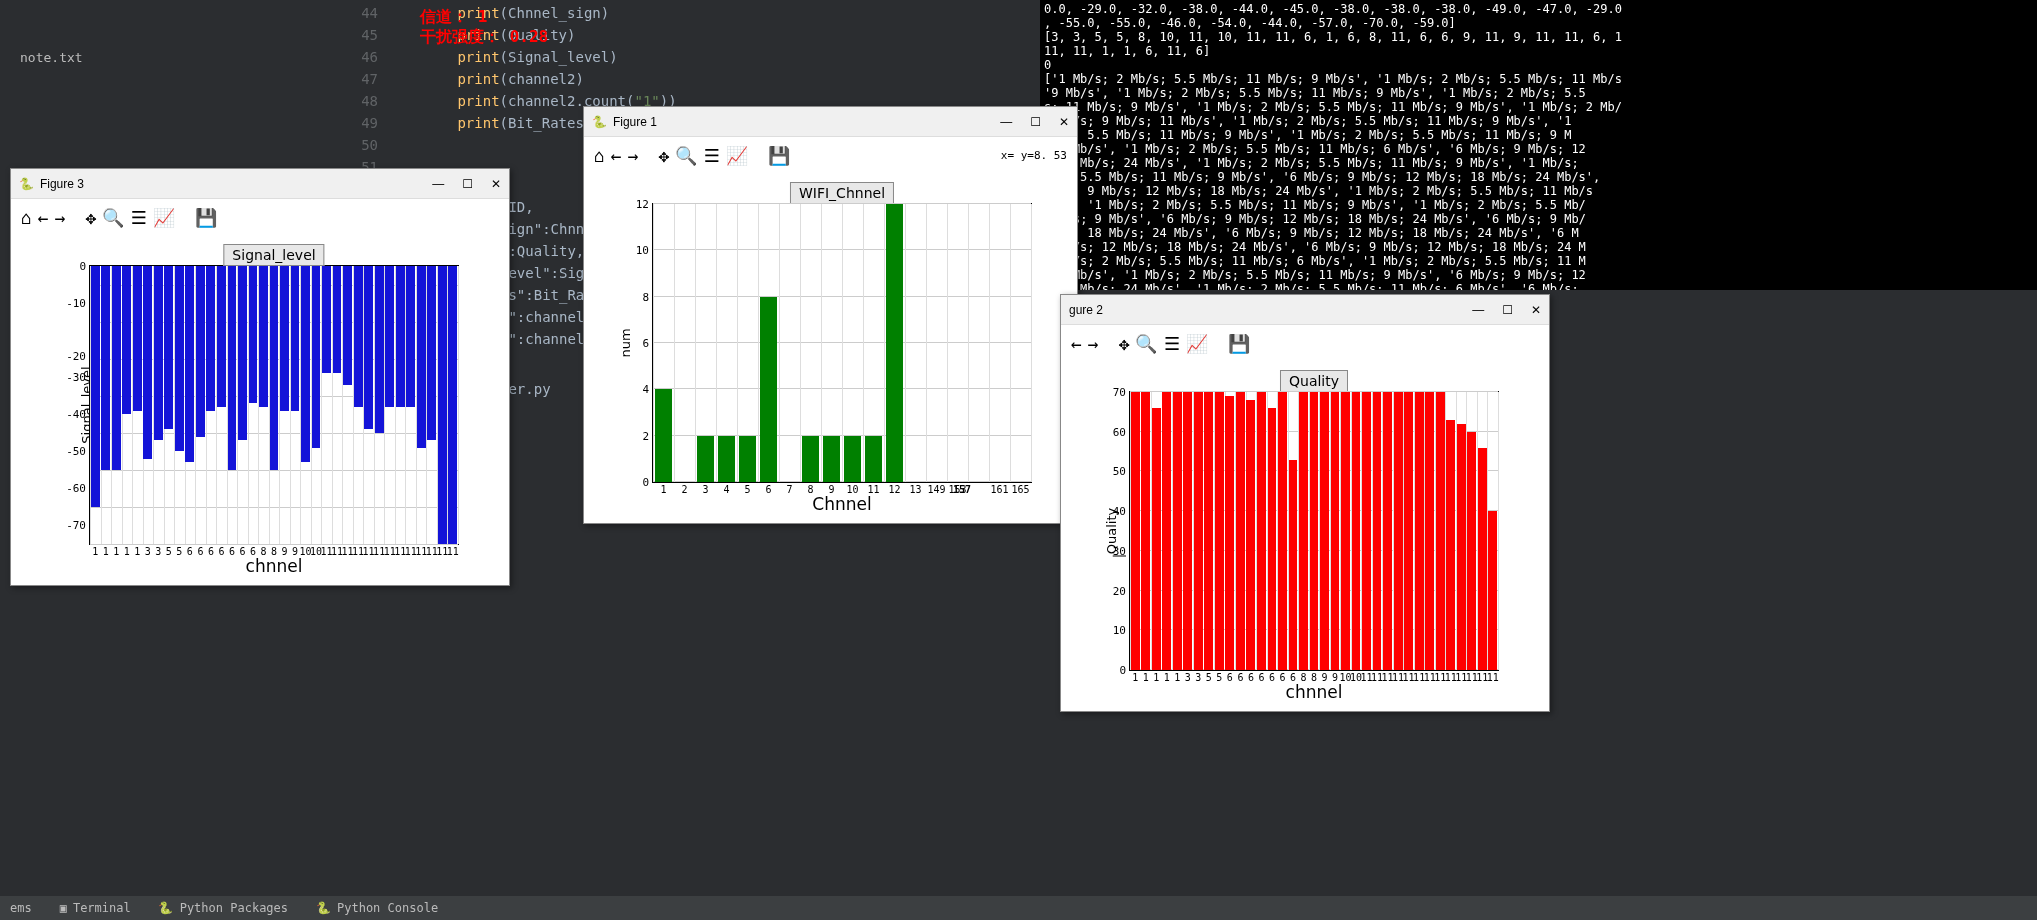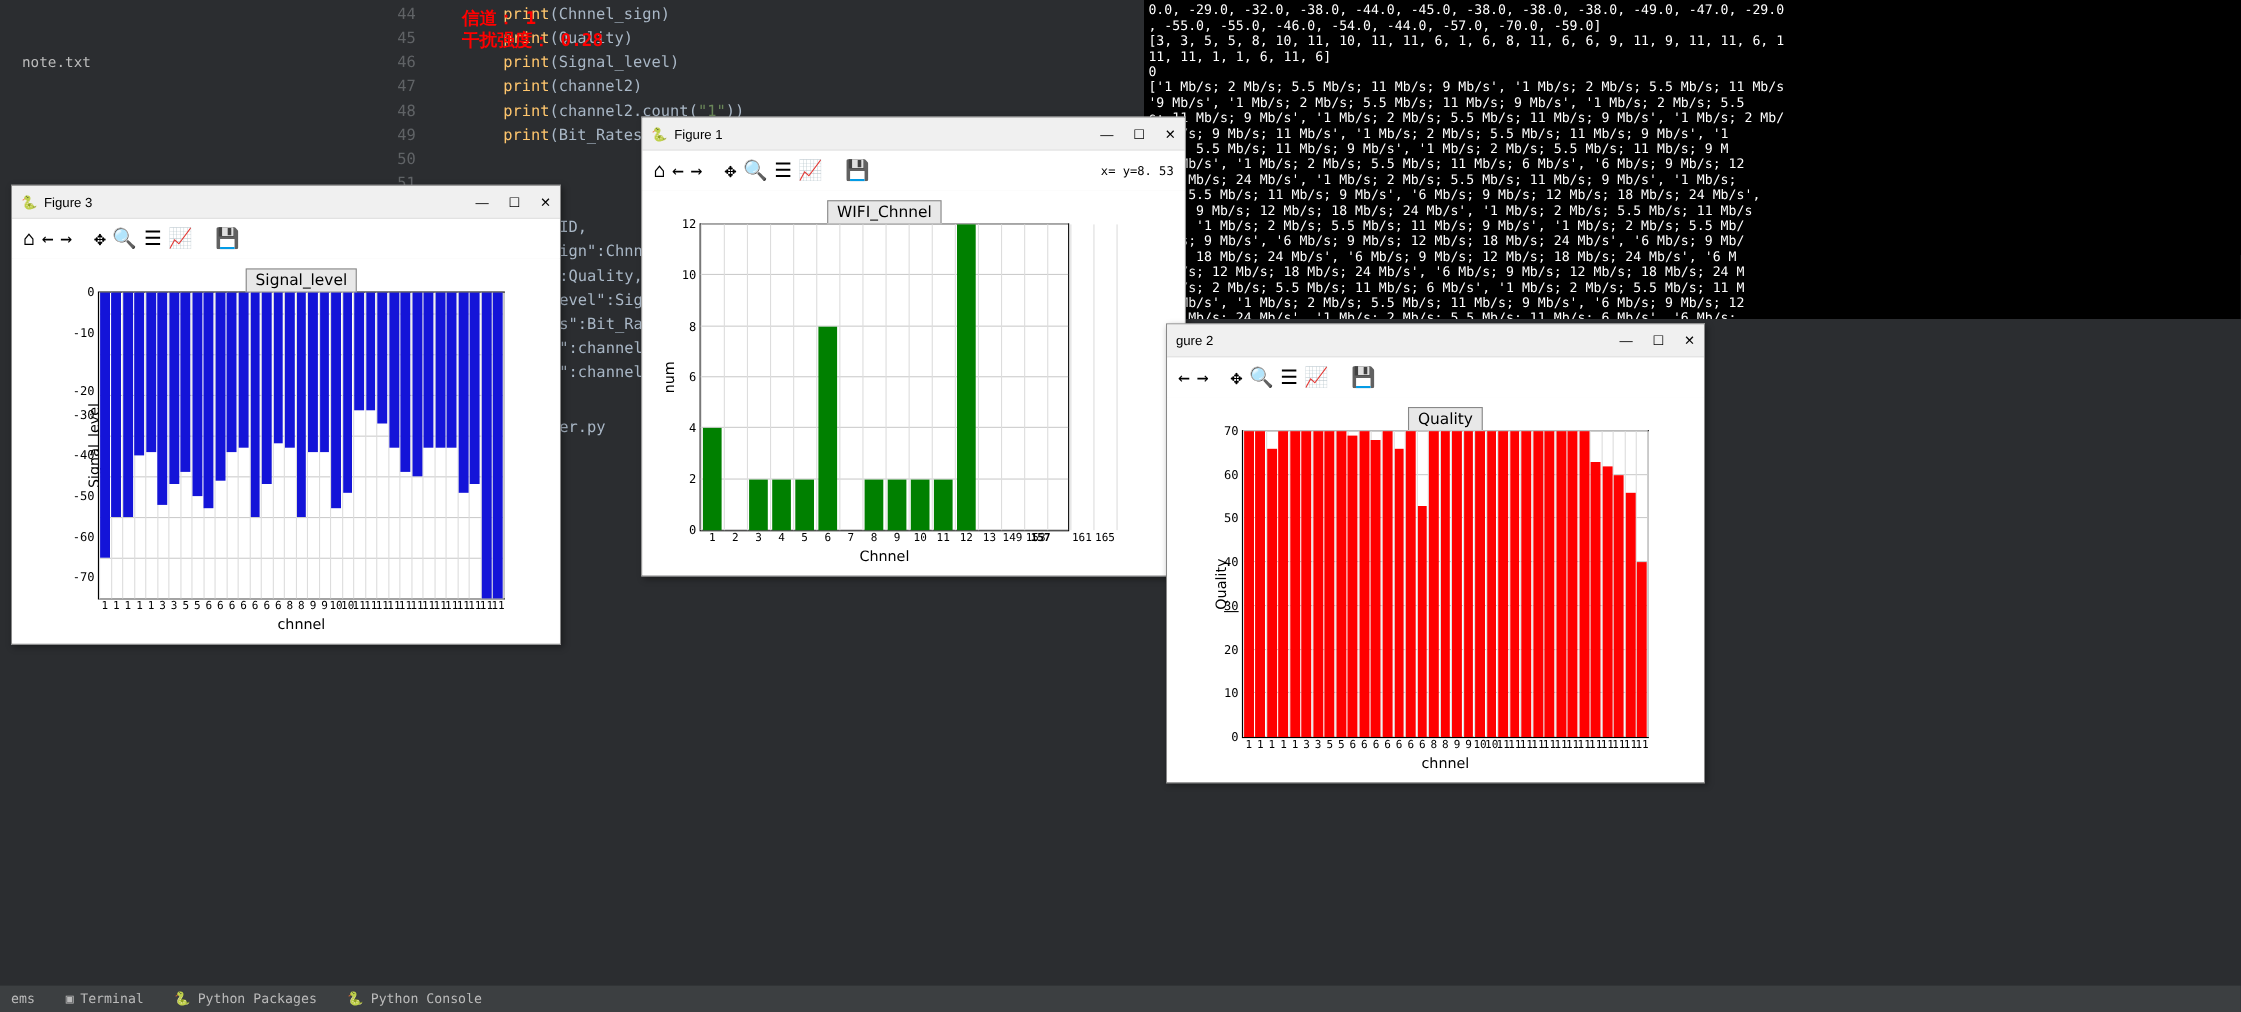--- a/index.html
+++ b/index.html
@@ -90,21 +90,21 @@
 
   .plot-area {
     position: relative; margin: 20px auto 30px auto;
     border: 1px solid #000;
   }
   .plot-title {
     position: absolute; top: -22px; left:50%; transform:translateX(-50%);
     background:#e8e8e8; border:1px solid #888; padding:2px 8px; font-family: DejaVu Sans, sans-serif; font-size:14px; color:#000;
   }
   .ylabel { position:absolute; left:-42px; top:50%; transform: translateY(-50%) rotate(-90deg); font-size:13px; color:#000; font-family:DejaVu Sans,sans-serif;}
-  .xlabel { position:absolute; bottom:-32px; left:50%; transform: translateX(-50%); font-size:13px; color:#000; font-family:DejaVu Sans,sans-serif;}
+  .xlabel { position:absolute; bottom:-32px; left:50%; transform: translateX(-50%); font-size:17px; color:#000; font-family:DejaVu Sans,sans-serif;}
   .yticks { position:absolute; left:-38px; top:0; height:100%; width:34px; font-size:11px; color:#000;}
   .ytick { position:absolute; right:0; transform:translateY(-50%);}
   .xticks { position:absolute; bottom:-16px; left:0; width:100%; height:14px; font-size:10px; color:#000;}
   .xtick { position:absolute; transform:translateX(-50%);}
   .bar { position:absolute; bottom:0; }
 
   .bottom-bar {
     position:absolute; left:0; bottom:0; width:100%; height:24px;
     background:#3c3f41; display:flex; align-items:center; gap:28px; padding:0 10px;
     font-size:12px; color:#bbbbbb;
@@ -346,21 +346,21 @@
     <span class="sep"></span>
     <span>✥</span>
     <span>🔍</span>
     <span>☰</span>
     <span>📈</span>
     <span class="sep"></span>
     <span>💾</span>
     <span class="coord">x=    y=8. 53</span>
   </div>
   <div class="fig-canvas">
-    <div class="plot-area" id="plot-wifi" style="width:336px;height:280px;margin-left:42px;">
+    <div class="plot-area" id="plot-wifi" style="width:380px;height:280px;margin-left:58px;">
       <div class="plot-title">WIFI_Chnnel</div>
       <div class="ylabel">num</div>
       <div class="xlabel">Chnnel</div>
       <div class="yticks" id="yt-wifi">
           <div class="ytick" style="bottom: 0px; transform: translateY(50%);">0</div>
           <div class="ytick" style="bottom: 46.3333px; transform: translateY(50%);">2</div>
           <div class="ytick" style="bottom: 92.6667px; transform: translateY(50%);">4</div>
           <div class="ytick" style="bottom: 139px; transform: translateY(50%);">6</div>
           <div class="ytick" style="bottom: 185.333px; transform: translateY(50%);">8</div>
           <div class="ytick" style="bottom: 231.667px; transform: translateY(50%);">10</div>

